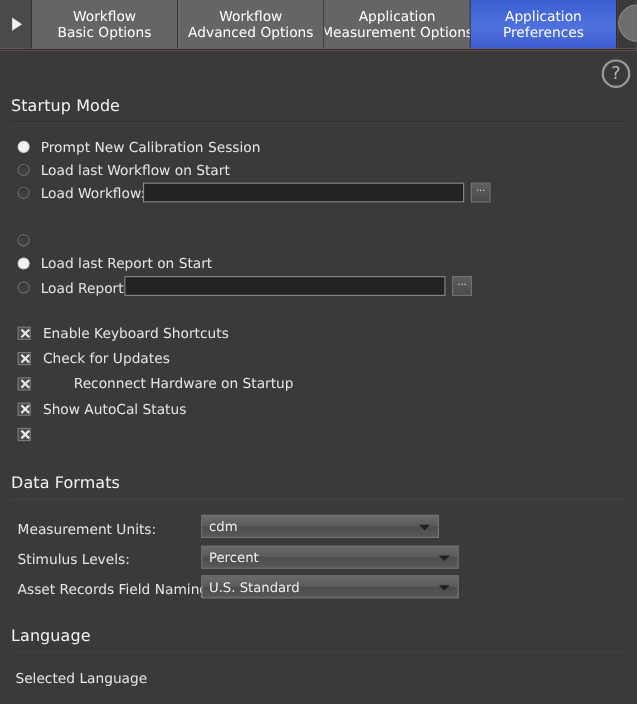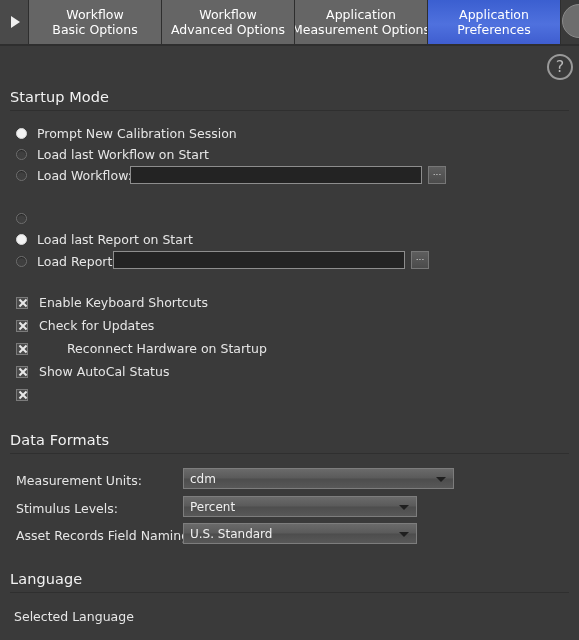--- a/index.html
+++ b/index.html
@@ -324,21 +324,21 @@
 <div class="check-row" style="top:386px;">
   <span class="checkbox on"></span>
 </div>
 
 <div class="section-head" style="top:432px;">
   <div class="title">Data Formats</div>
   <div class="rule"></div>
 </div>
 
 <div class="form-label" style="left:16px; top:473px;">Measurement Units:</div>
-<div class="sel" style="left:183px; top:468px; width:271px;">
+<div class="sel" style="left:183px; top:468px; width:216px;">
   <span>cdm</span>
   <span class="caret"></span>
 </div>
 
 <div class="form-label" style="left:16px; top:501px;">Stimulus Levels:</div>
 <div class="sel" style="left:183px; top:496px; width:234px;">
   <span>Percent</span>
   <span class="caret"></span>
 </div>
 

